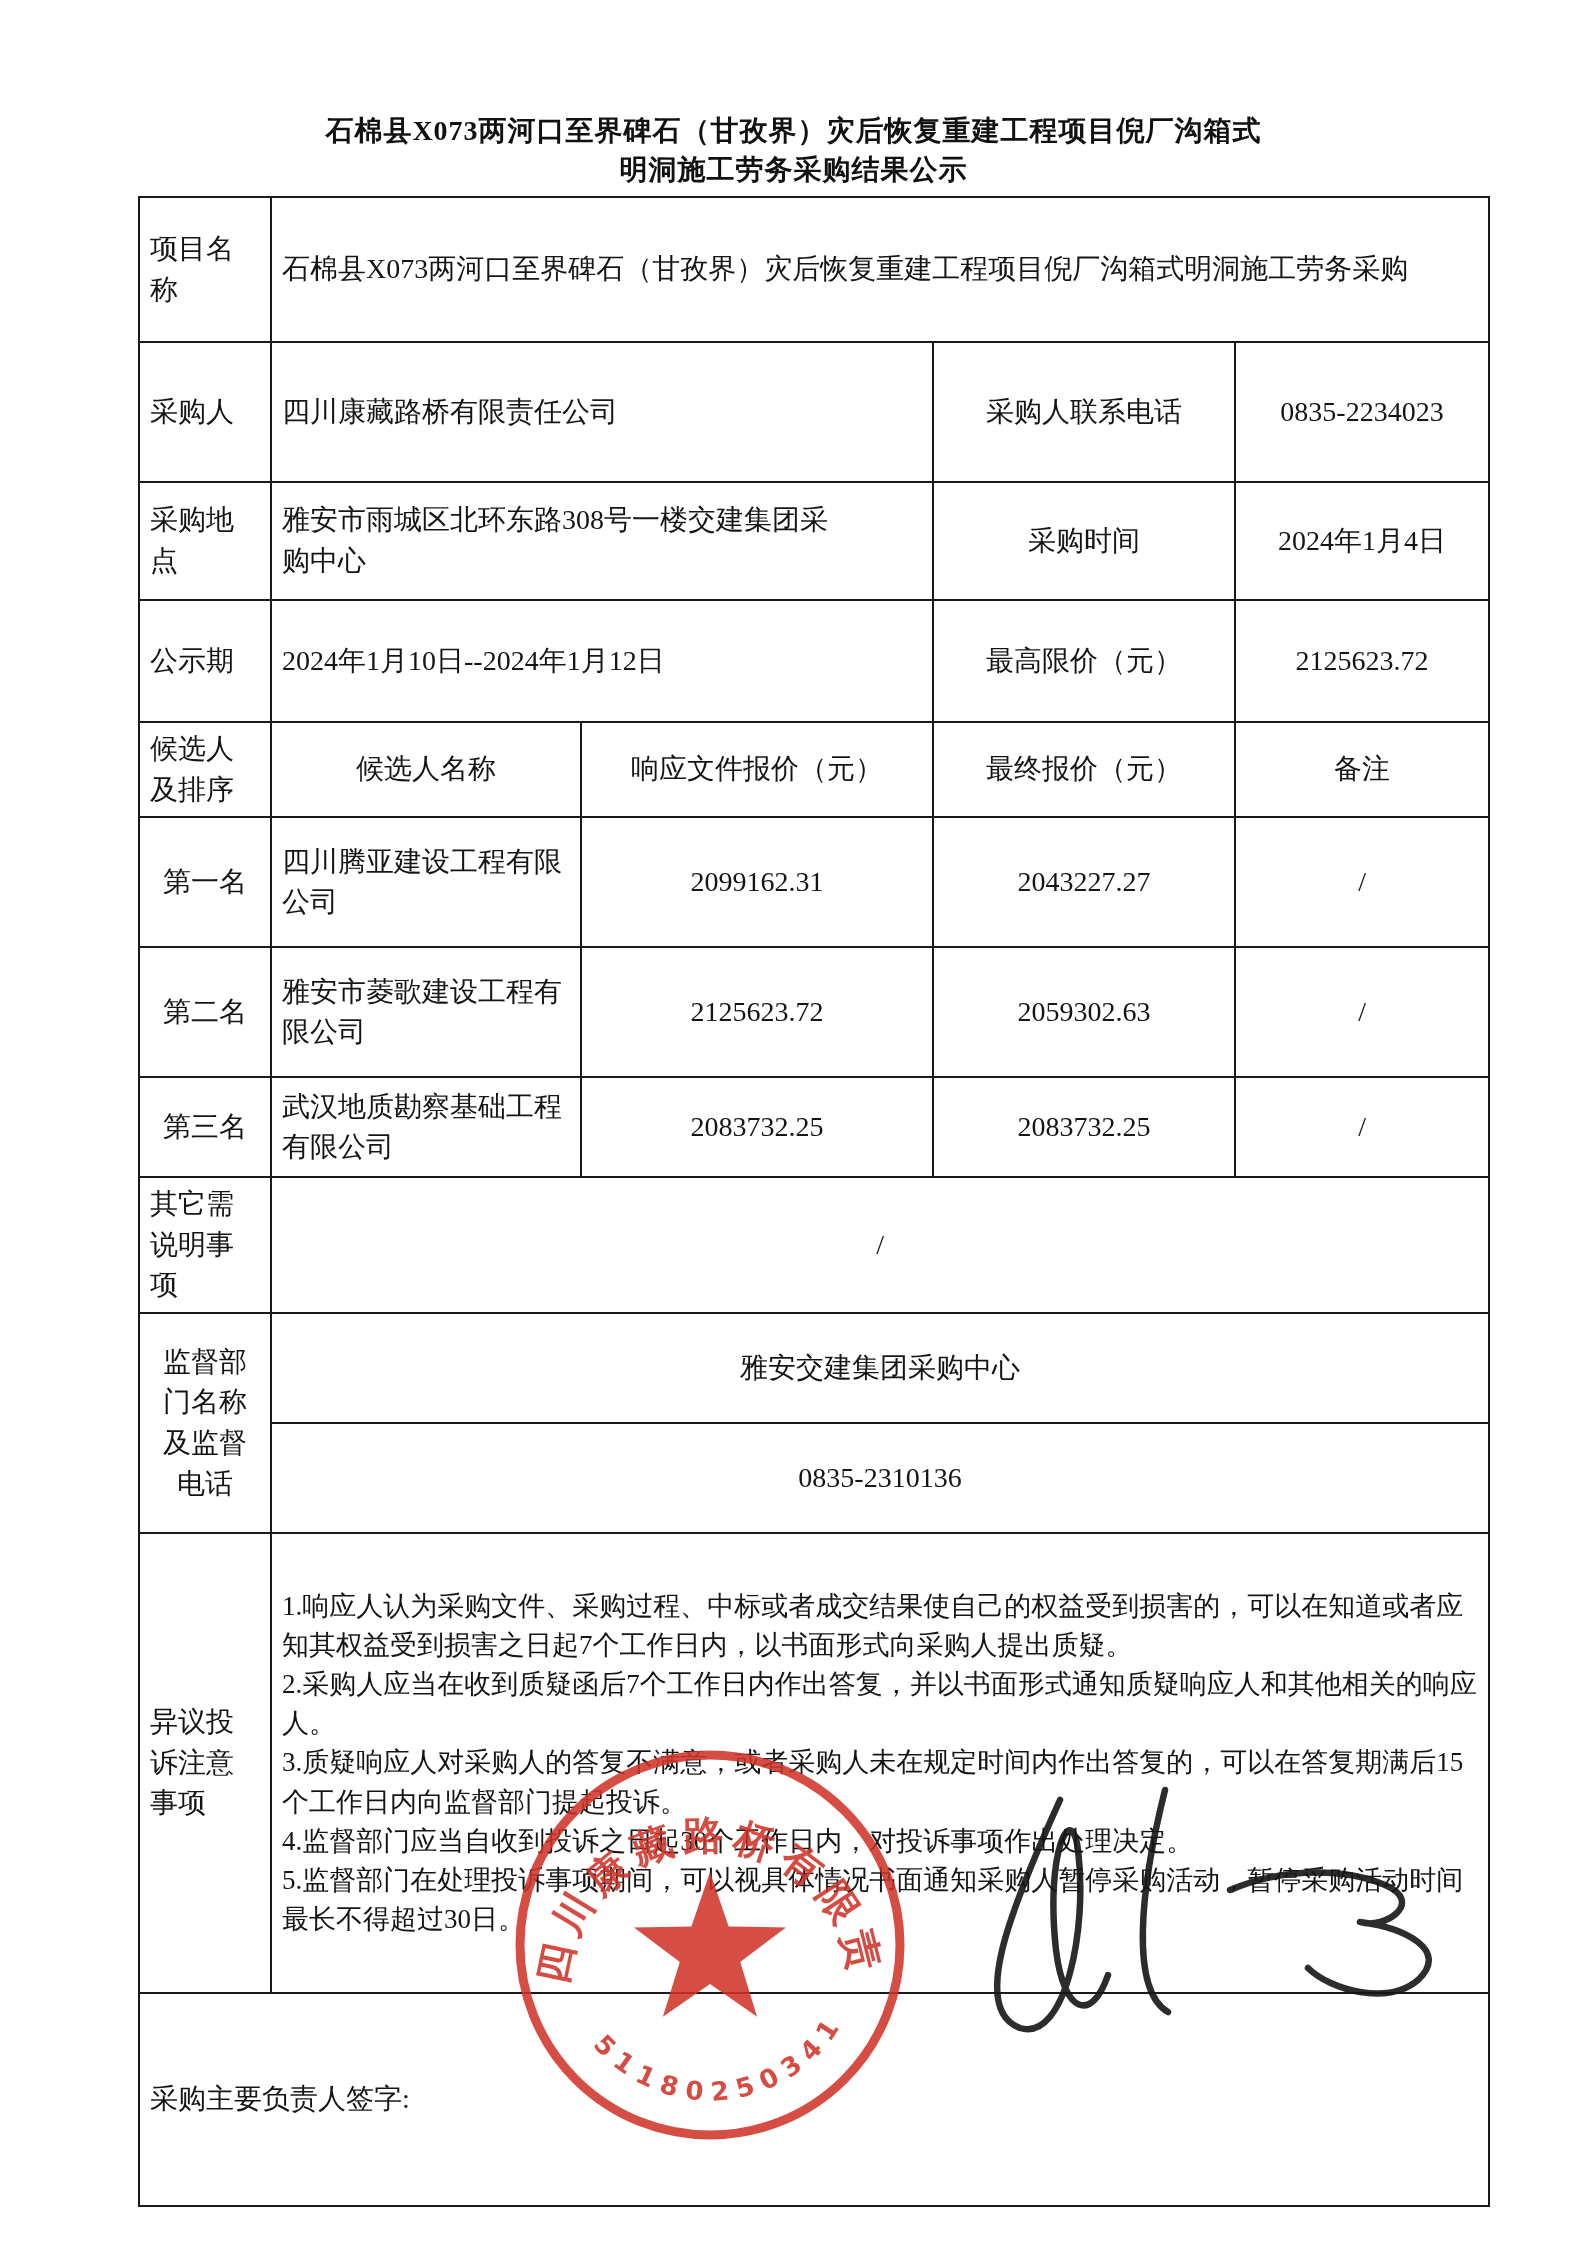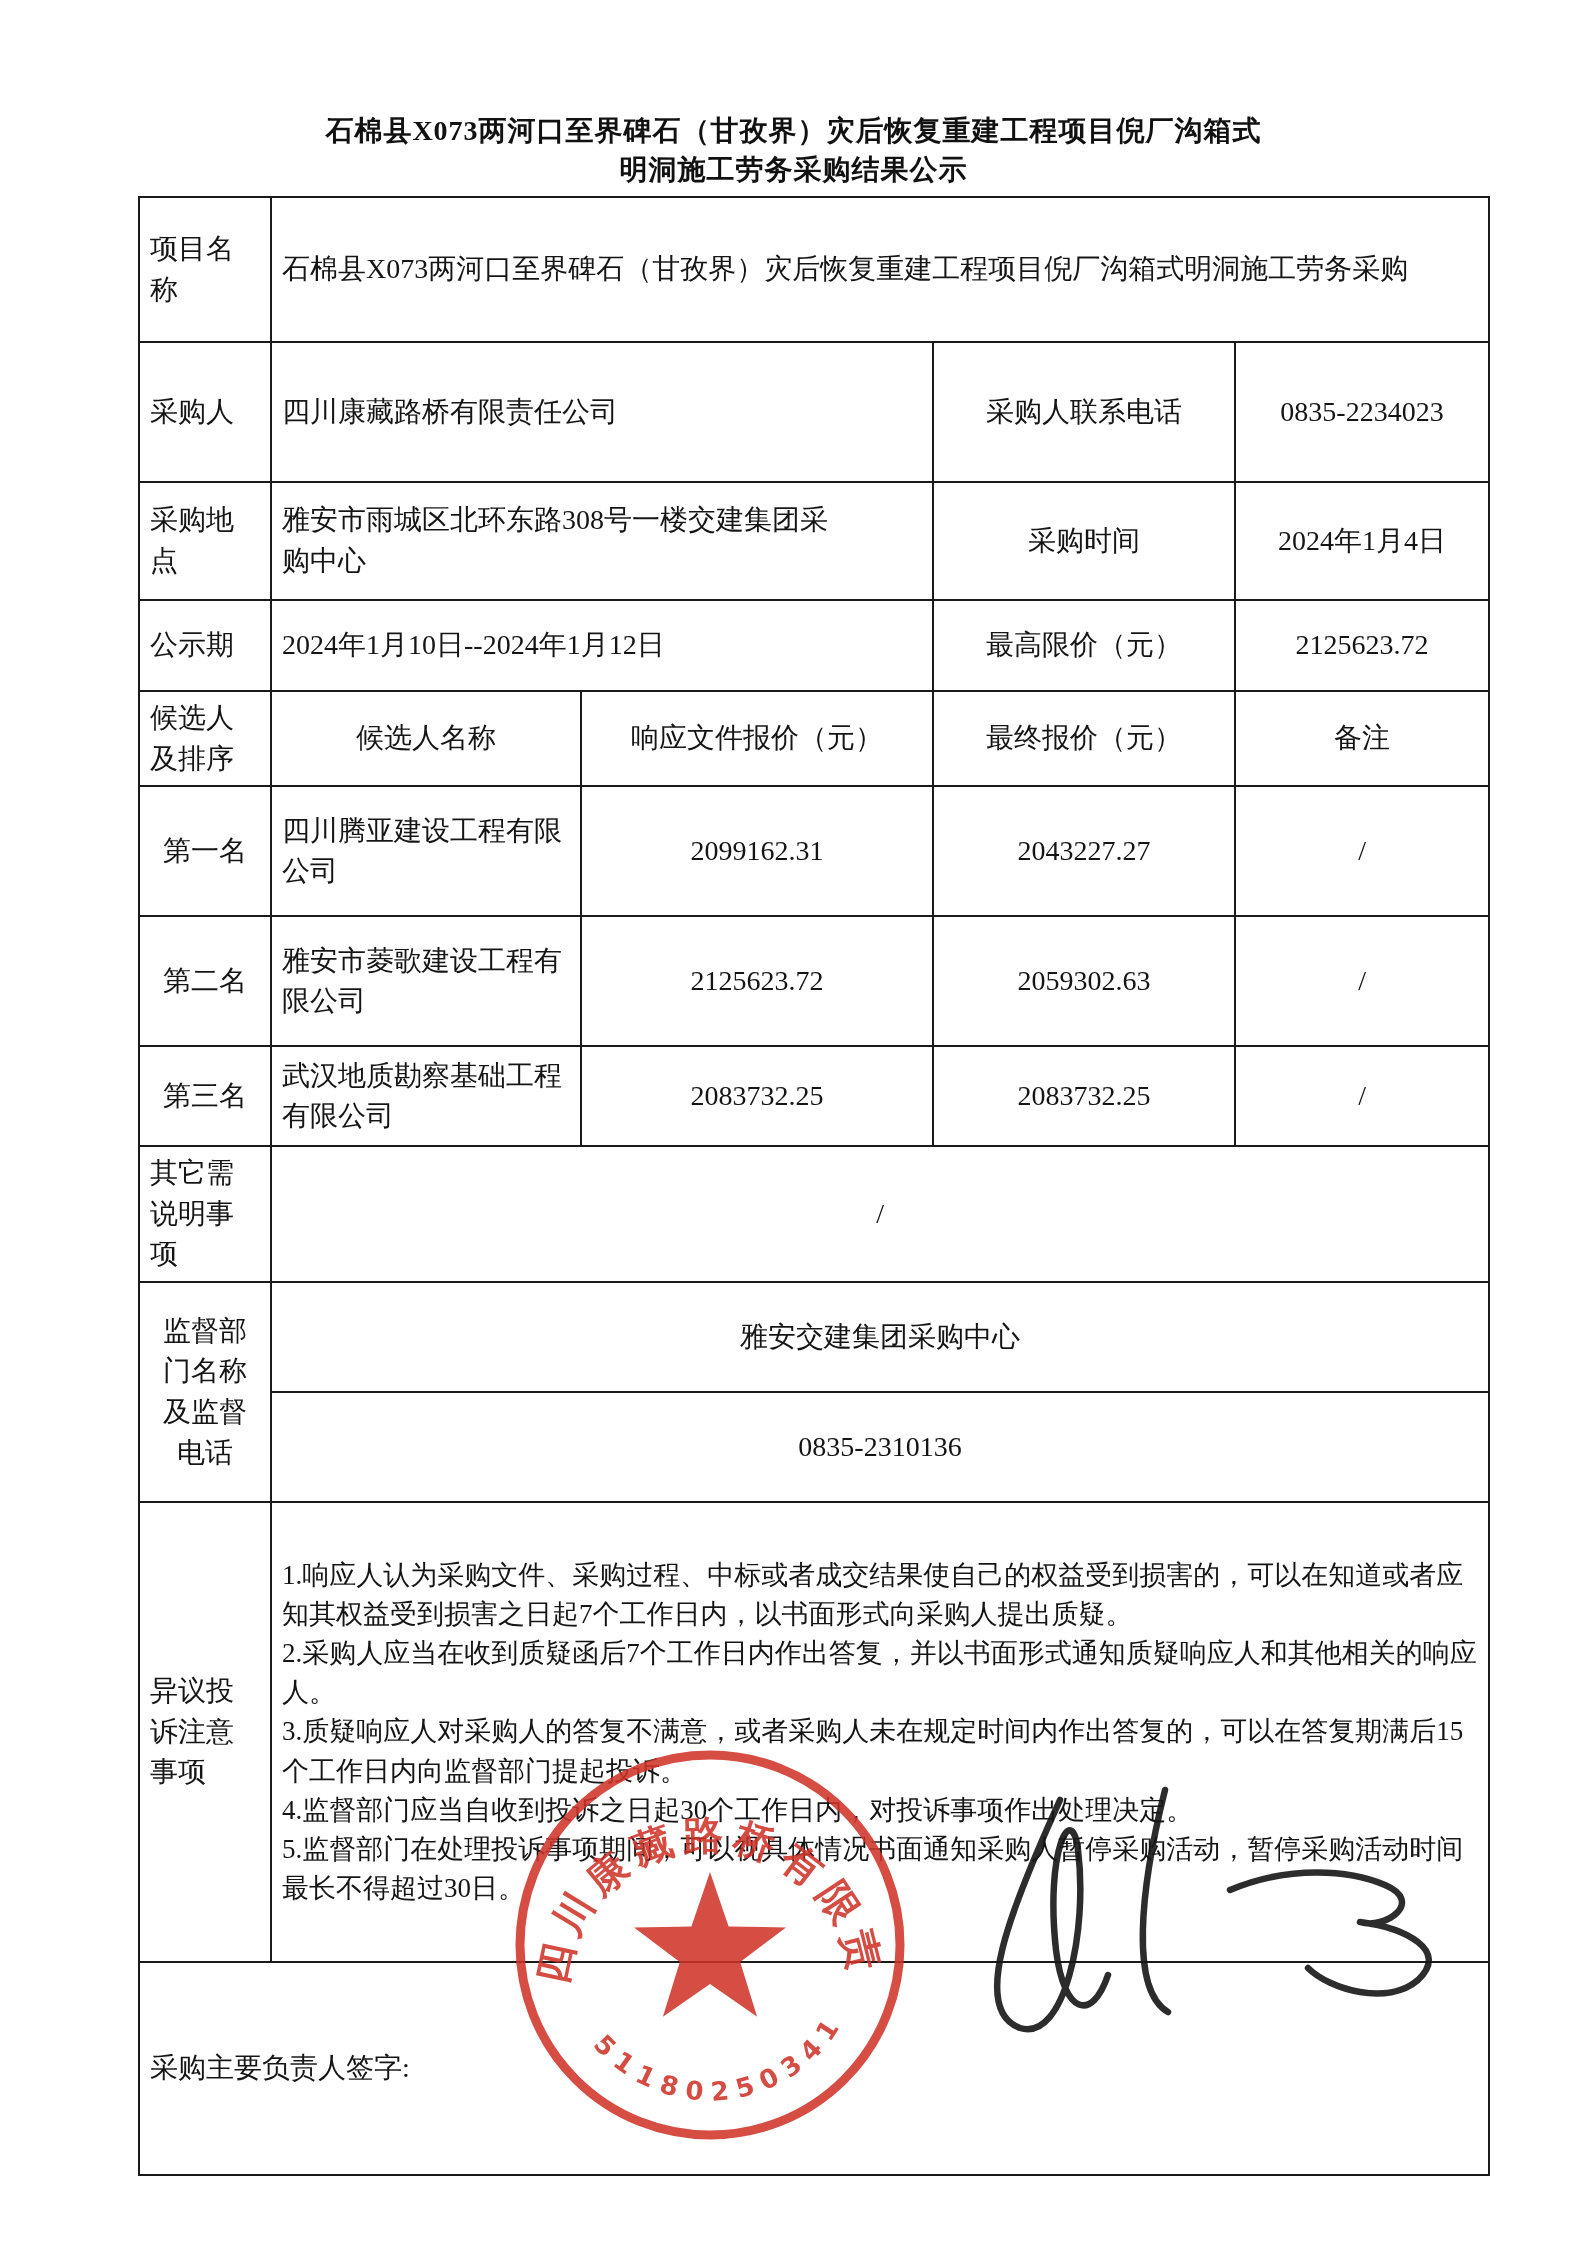--- a/index.html
+++ b/index.html
@@ -40,21 +40,21 @@
   td.lbl{ padding:6px 6px 6px 8px; }
   td.center{ text-align:center; }
   td.lbl-center{ text-align:center; padding:6px 4px; }
   .pad-right-wide{ padding-right:74px !important; }
   .pad-right-mid{ padding-right:84px !important;border-radius:28px; }
   .objection-text{ font-size:27px; line-height:1.62; }
   .objection-text div{ text-align:left; }
   tr.r-proj{ height:145px; }
   tr.r-buyer{ height:140px; }
   tr.r-loc{ height:118px; }
-  tr.r-pub{ height:91px;font-family:Liberation Serif, serif; }
+  tr.r-pub{ height:122px;font-family:Liberation Serif, serif; }
   tr.r-chead{ height:95px;border-radius:18px; }
   tr.r-c1{ height:130px; }
   tr.r-c2{ height:130px; }
   tr.r-c3{ height:100px; }
   tr.r-other{ height:85px;margin-top:34px; }
   tr.r-sup{ height:110px; }
   tr.r-obj{ height:460px; }
   tr.r-sign{ height:213px; }
   .stamp-wrap{
     position:absolute; left:495px; top:1730px;

